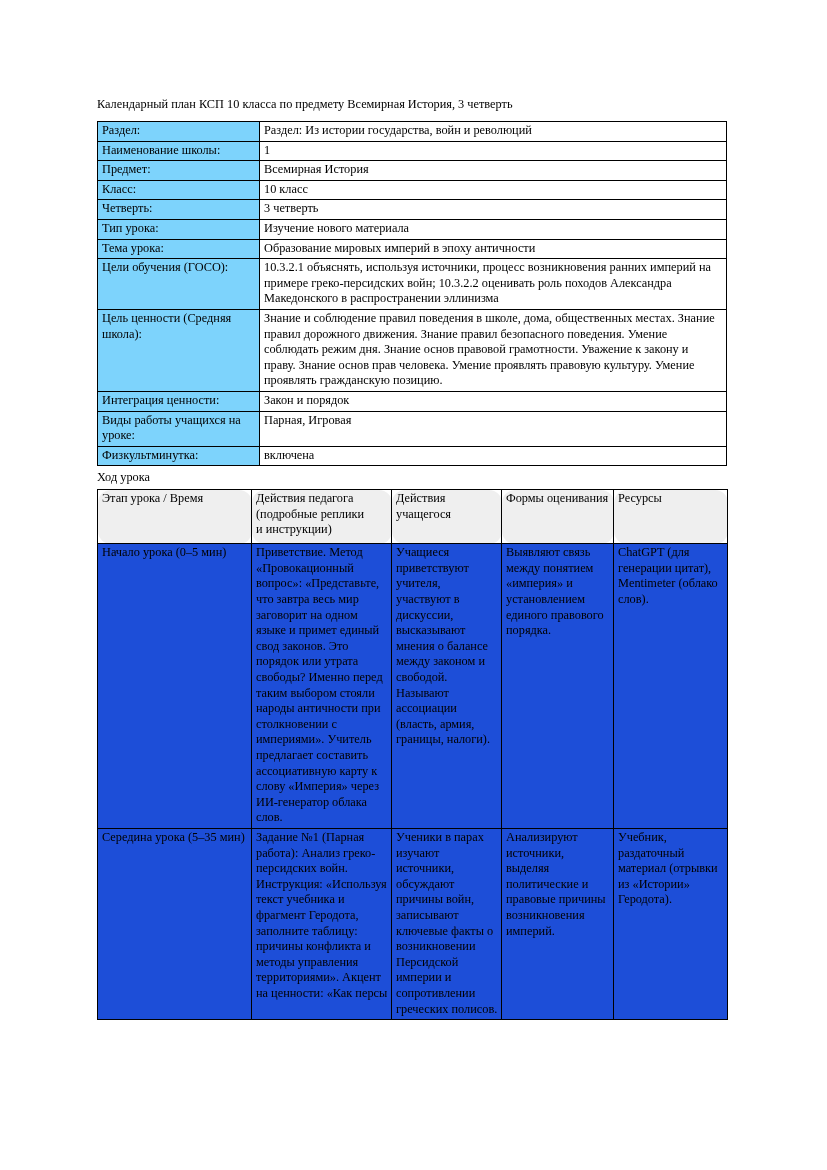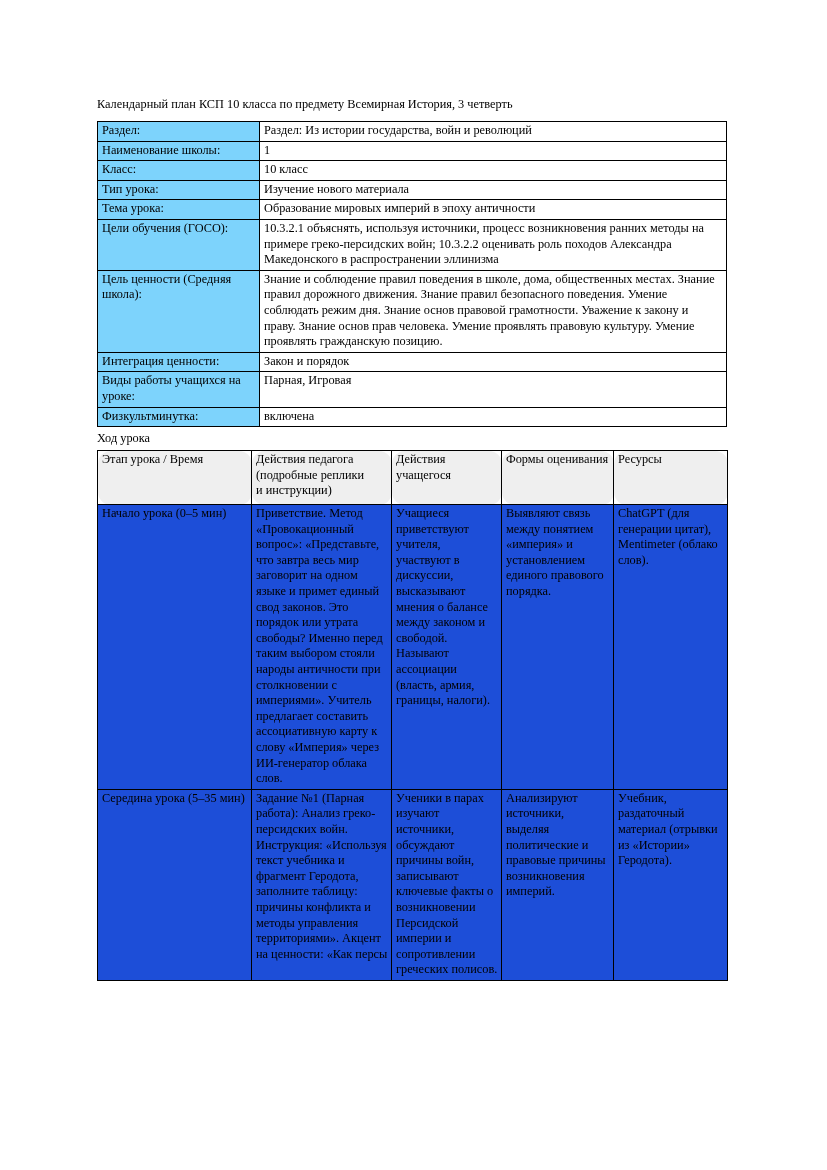--- a/index.html
+++ b/index.html
@@ -84,34 +84,42 @@
     <tbody>
       <tr>
         <td class="info-label">Раздел:</td>
         <td class="info-value">Раздел: Из истории государства, войн и революций</td>
       </tr>
       <tr>
         <td class="info-label">Наименование школы:</td>
         <td class="info-value">1</td>
       </tr>
       <tr>
+        <td class="info-label">Предмет:</td>
+        <td class="info-value">Всемирная История</td>
+      </tr>
+      <tr>
         <td class="info-label">Класс:</td>
         <td class="info-value">10 класс</td>
+      </tr>
+      <tr>
+        <td class="info-label">Четверть:</td>
+        <td class="info-value">3 четверть</td>
       </tr>
       <tr>
         <td class="info-label">Тип урока:</td>
         <td class="info-value">Изучение нового материала</td>
       </tr>
       <tr>
         <td class="info-label">Тема урока:</td>
         <td class="info-value">Образование мировых империй в эпоху античности</td>
       </tr>
       <tr>
         <td class="info-label">Цели обучения (ГОСО):</td>
-        <td class="info-value">10.3.2.1 объяснять, используя источники, процесс возникновения ранних методы на примере греко-персидских войн; 10.3.2.2 оценивать роль походов Александра Македонского в распространении эллинизма</td>
+        <td class="info-value">10.3.2.1 объяснять, используя источники, процесс возникновения ранних империй на примере греко-персидских войн; 10.3.2.2 оценивать роль походов Александра Македонского в распространении эллинизма</td>
       </tr>
       <tr>
         <td class="info-label">Цель ценности (Средняя школа):</td>
         <td class="info-value">Знание и соблюдение правил поведения в школе, дома, общественных местах. Знание правил дорожного движения. Знание правил безопасного поведения. Умение соблюдать режим дня. Знание основ правовой грамотности. Уважение к закону и праву. Знание основ прав человека. Умение проявлять правовую культуру. Умение проявлять гражданскую позицию.</td>
       </tr>
       <tr>
         <td class="info-label">Интеграция ценности:</td>
         <td class="info-value">Закон и порядок</td>
       </tr>
       <tr>

